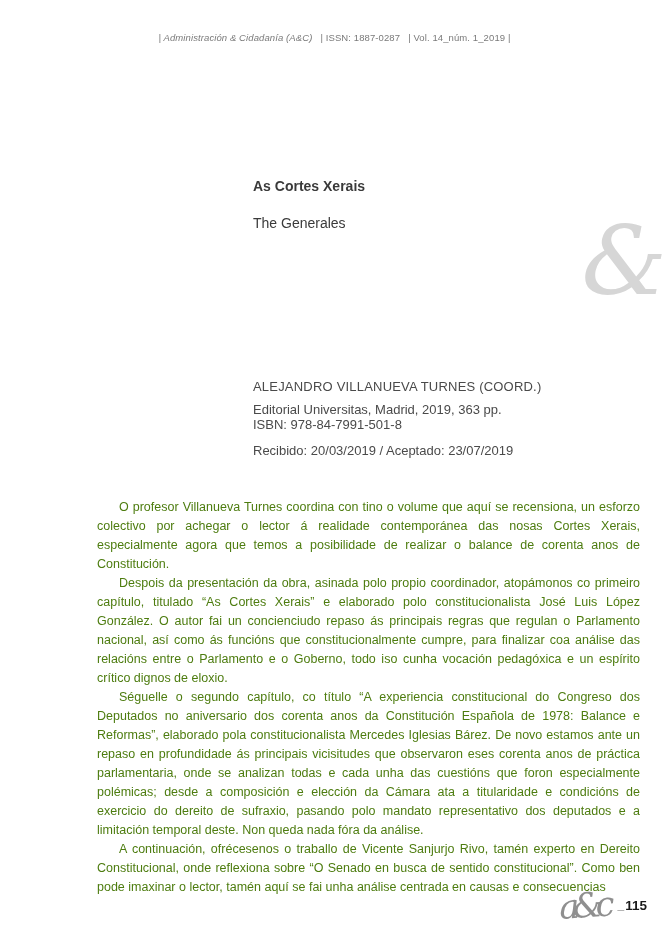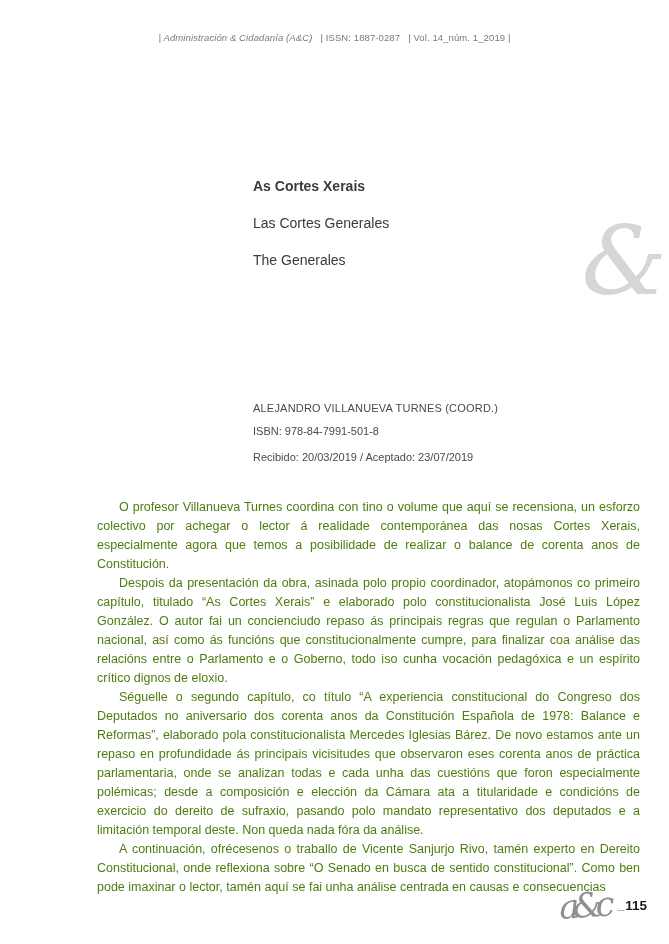--- a/index.html
+++ b/index.html
@@ -38,22 +38,22 @@
   .title-line{
     margin:0 0 17px 0;
     font-size:14px;
     line-height:20px;
     color:#3a3a3a;
     font-weight:400;
   }
   .title-line.main{font-weight:700;}
   
   .book-info{
-    position:absolute;left:253px;top:401px;
-    font-size:11px;color:#4a4a4a;line-height:15px;
+    position:absolute;left:253px;top:379px;
+    font-size:13px;color:#4a4a4a;line-height:15px;
   }
   .book-info .author{margin:0 0 8px 0;letter-spacing:.2px;}
   .book-info .pub{margin:0;}
   .book-info .isbn{margin:0;}
   .book-info .dates{margin:11px 0 8px 0;}
   
   .review-body{
     position:absolute;left:97px;top:498px;width:543px;
     font-size:12.5px;line-height:19px;
     text-align:justify;
@@ -89,26 +89,26 @@
 <div class="page">
 
   <div class="running-head">
     <span class="seg italic">| Administración &amp; Cidadanía (A&amp;C)</span><span class="seg">| ISSN: 1887-0287</span><span class="seg">| Vol. 14_núm. 1_2019 |</span>
   </div>
 
   <div class="watermark">&amp;</div>
 
   <div class="titles">
     <h1 class="title-line main">As Cortes Xerais</h1>
-    <h2 class="title-line">Las Cortes Generales</h2>
     <h2 class="title-line">The Generales</h2>
   </div>
 
   <div class="book-info">
     <p class="author">ALEJANDRO VILLANUEVA TURNES (COORD.)</p>
+    <p class="pub">Editorial Universitas, Madrid, 2019, 363 pp.</p>
     <p class="isbn">ISBN: 978-84-7991-501-8</p>
     <p class="dates">Recibido: 20/03/2019 / Aceptado: 23/07/2019</p>
   </div>
 
   <div class="review-body">
     <p>O profesor Villanueva Turnes coordina con tino o volume que aquí se recensiona, un esforzo colectivo por achegar o lector á realidade contemporánea das nosas Cortes Xerais, especialmente agora que temos a posibilidade de realizar o balance de corenta anos de Constitución.</p>
     <p>Despois da presentación da obra, asinada polo propio coordinador, atopámonos co primeiro capítulo, titulado “As Cortes Xerais” e elaborado polo constitucionalista José Luis López González. O autor fai un concienciudo repaso ás principais regras que regulan o Parlamento nacional, así como ás funcións que constitucionalmente cumpre, para finalizar coa análise das relacións entre o Parlamento e o Goberno, todo iso cunha vocación pedagóxica e un espírito crítico dignos de eloxio.</p>
     <p>Séguelle o segundo capítulo, co título “A experiencia constitucional do Congreso dos Deputados no aniversario dos corenta anos da Constitución Española de 1978: Balance e Reformas”, elaborado pola constitucionalista Mercedes Iglesias Bárez. De novo estamos ante un repaso en profundidade ás principais vicisitudes que observaron eses corenta anos de práctica parlamentaria, onde se analizan todas e cada unha das cuestións que foron especialmente polémicas; desde a composición e elección da Cámara ata a titularidade e condicións de exercicio do dereito de sufraxio, pasando polo mandato representativo dos deputados e a limitación temporal deste. Non queda nada fóra da análise.</p>
     <p>A continuación, ofrécesenos o traballo de Vicente Sanjurjo Rivo, tamén experto en Dereito Constitucional, onde reflexiona sobre “O Senado en busca de sentido constitucional”. Como ben pode imaxinar o lector, tamén aquí se fai unha análise centrada en causas e consecuencias</p>
   </div>

